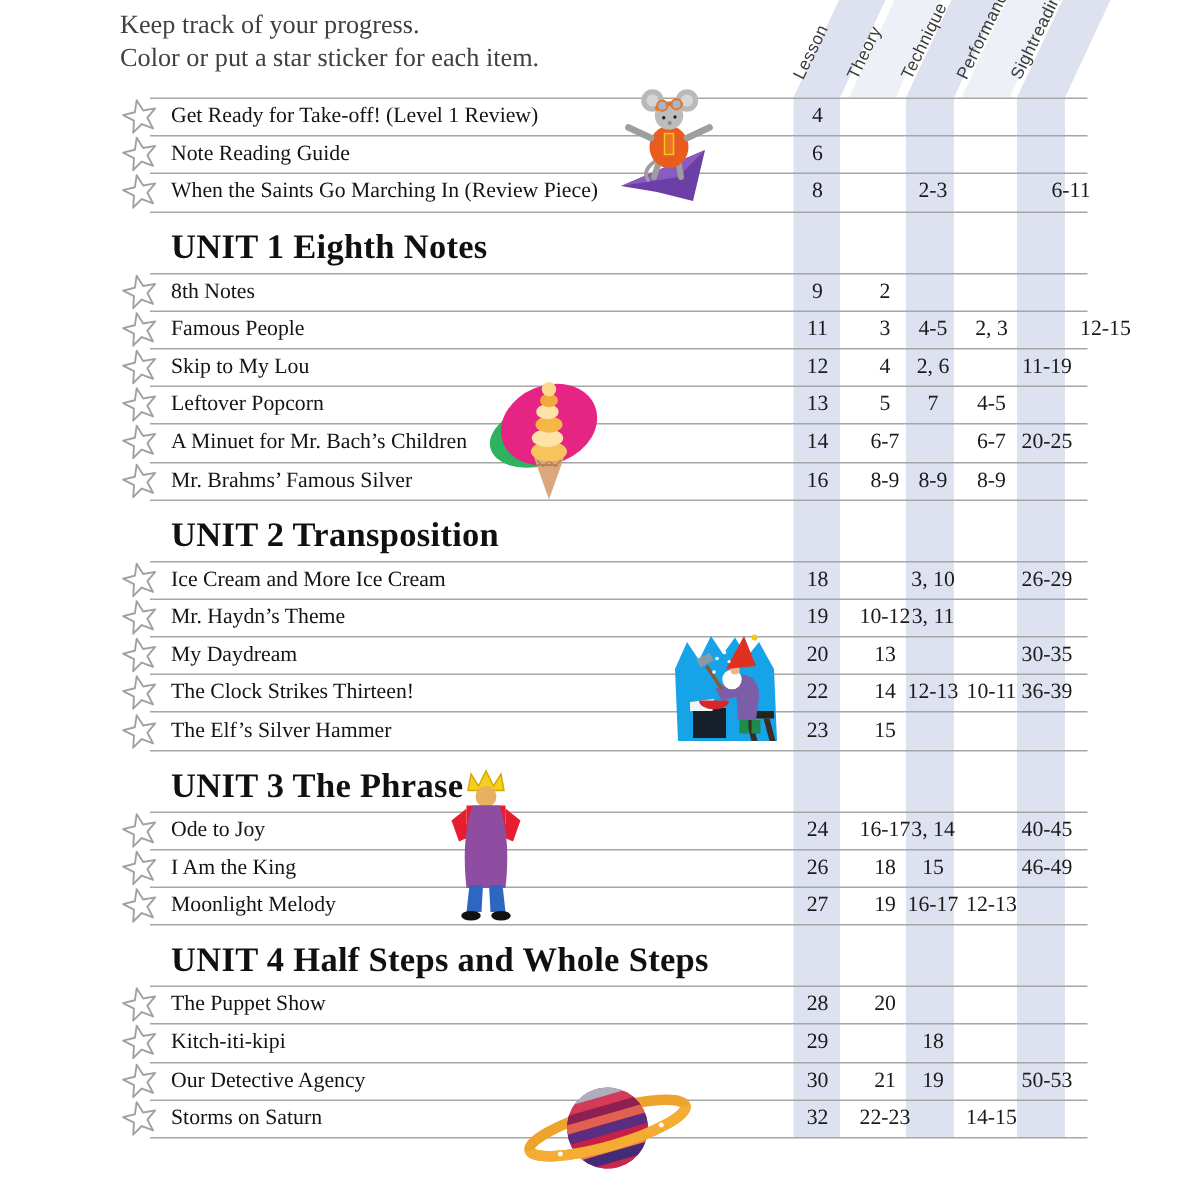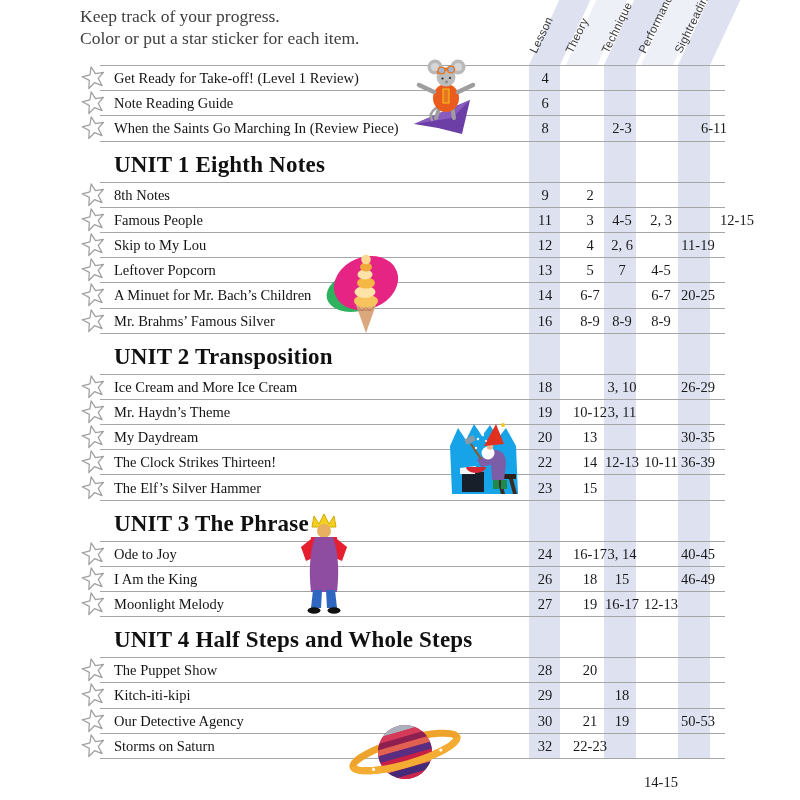--- a/index.html
+++ b/index.html
@@ -253,21 +253,21 @@
         <div class="cell" style="left: 522px;">19</div>
         <div class="cell" style="left: 598px;">50-53</div>
       </div>
       <div class="row">
         <svg class="star" viewBox="0 0 24 24">
     <polygon points="12,1 14.7,8.3 22.5,8.6 16.4,13.4 18.5,20.9 12,16.6 5.5,20.9 7.6,13.4 1.5,8.6 9.3,8.3" fill="#ffffff" stroke="#a0a0a0" stroke-width="1.2" stroke-linejoin="round"></polygon>
   </svg>
         <div class="title">Storms on Saturn</div>
         <div class="cell" style="left: 445px;">32</div>
         <div class="cell" style="left: 490px;">22-23</div>
-        <div class="cell" style="left: 561px; margin-top: 36px;">14-15</div>
+        <div class="cell" style="left: 561px;">14-15</div>
       </div>
     </div>
 
   <svg class="illus" style="left:408px;top:56px" width="72" height="78" viewBox="0 0 72 78">
     <polygon points="6,68 62,44 54,78 30,72" fill="#6b3fa6"></polygon>
     <polygon points="6,68 62,44 44,62" fill="#8a5cc0"></polygon>
     <path d="M28 52 Q20 58 24 64" stroke="#9e9e9e" stroke-width="2.5" fill="none" stroke-linecap="round"></path>
     <line x1="32" y1="50" x2="28" y2="62" stroke="#9e9e9e" stroke-width="4" stroke-linecap="round"></line>
     <line x1="44" y1="50" x2="46" y2="62" stroke="#9e9e9e" stroke-width="4" stroke-linecap="round"></line>
     <circle cx="27" cy="11" r="7.5" fill="#b9b9b9"></circle>

